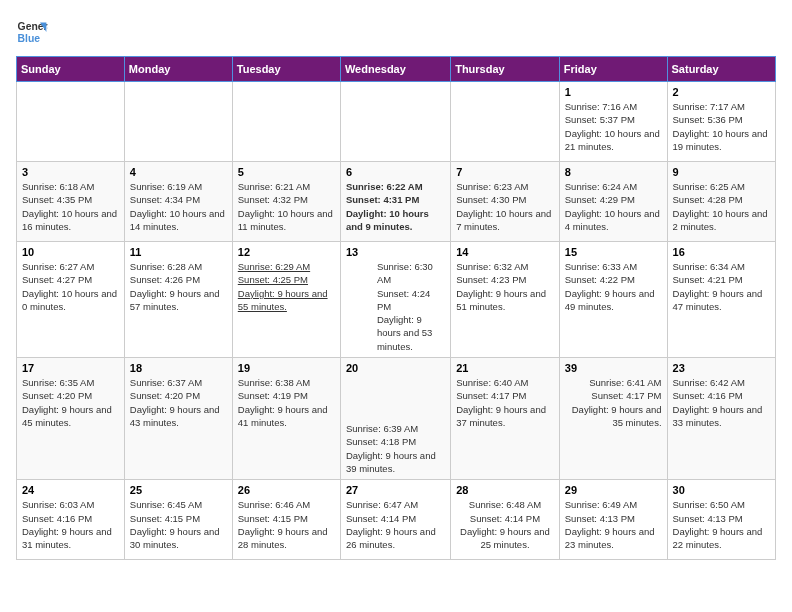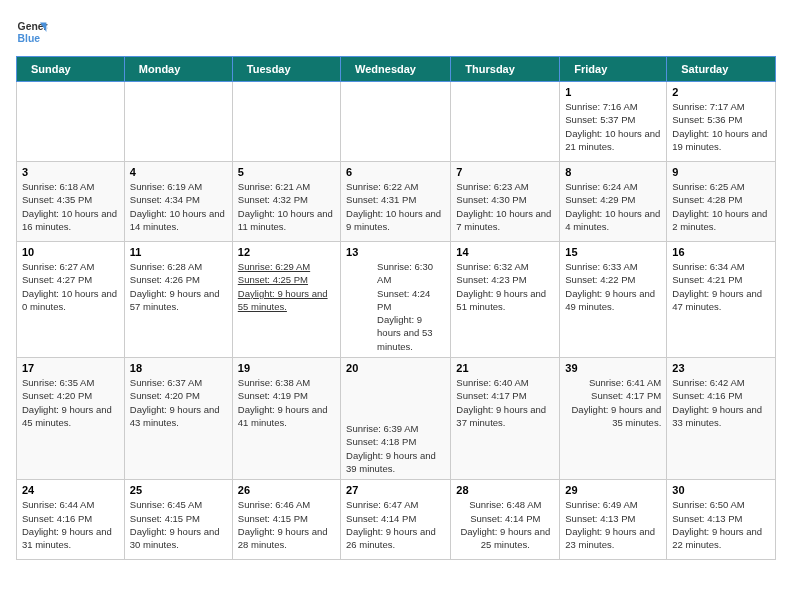--- a/index.html
+++ b/index.html
@@ -36,24 +36,24 @@
     .location-title {
       font-size: 14px;
       color: #555;
     }
     .calendar-table {
       width: 100%;
       border-collapse: collapse;
       font-size: 10px;
     }
     .calendar-table thead tr th {
-      background-color: #0f766e;
+      background-color: #701a75;
       color: #fff;
       text-align: left;
-      padding: 6px 14px;
+      padding: 6px 4px;
       font-size: 11px;
       border: 1px solid #5090df;
     }
     .calendar-table tbody tr td {
       border: 1px solid #ccc;
       vertical-align: top;
       padding: 4px 5px;
       height: 80px;
       width: 113px;
       background: #fff;
@@ -139,21 +139,21 @@
 Daylight: 10 hours and 14 minutes.</div>
         </td>
         <td>
           <span class="day-number">5</span>
           <div class="cell-detail" style="white-space: pre-line;">Sunrise: 6:21 AM
 Sunset: 4:32 PM
 Daylight: 10 hours and 11 minutes.</div>
         </td>
         <td>
           <span class="day-number">6</span>
-          <div class="cell-detail" style="white-space: pre-line;">Sunrise: 6:22 AM
+          <div class="cell-detail" style="white-space: pre-line; font-weight: bold;">Sunrise: 6:22 AM
 Sunset: 4:31 PM
 Daylight: 10 hours and 9 minutes.</div>
         </td>
         <td>
           <span class="day-number">7</span>
           <div class="cell-detail" style="white-space: pre-line;">Sunrise: 6:23 AM
 Sunset: 4:30 PM
 Daylight: 10 hours and 7 minutes.</div>
         </td>
         <td>
@@ -253,21 +253,21 @@
         <td>
           <span class="day-number">23</span>
           <div class="cell-detail" style="white-space: pre-line;">Sunrise: 6:42 AM
 Sunset: 4:16 PM
 Daylight: 9 hours and 33 minutes.</div>
         </td>
       </tr>
       <tr>
         <td>
           <span class="day-number">24</span>
-          <div class="cell-detail" style="white-space: pre-line;">Sunrise: 6:44 AM
+          <div class="cell-detail" style="white-space: pre-line;">Sunrise: 6:03 AM
 Sunset: 4:16 PM
 Daylight: 9 hours and 31 minutes.</div>
         </td>
         <td>
           <span class="day-number">25</span>
           <div class="cell-detail" style="white-space: pre-line;">Sunrise: 6:45 AM
 Sunset: 4:15 PM
 Daylight: 9 hours and 30 minutes.</div>
         </td>
         <td>

